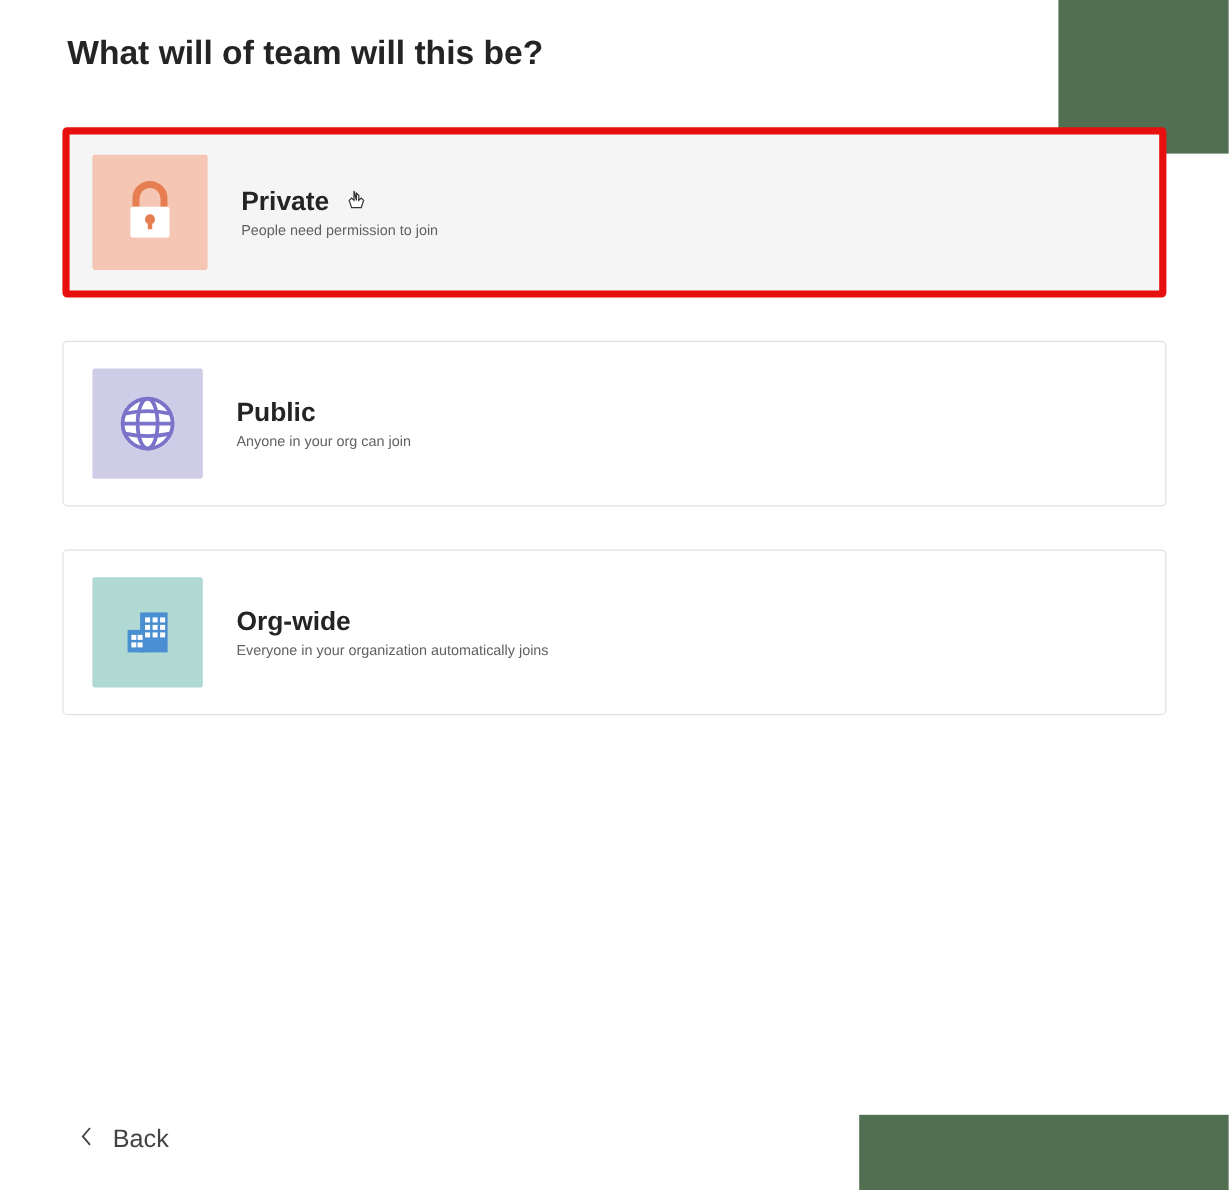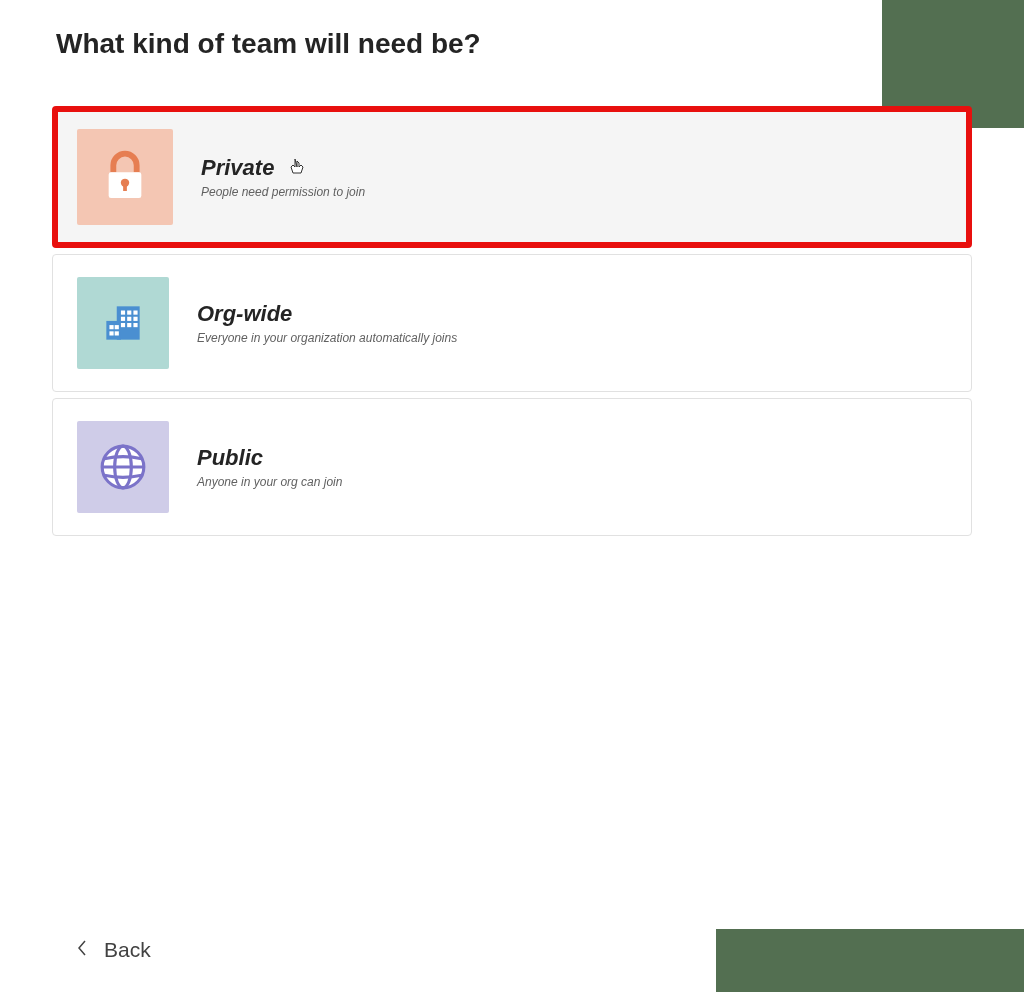--- a/index.html
+++ b/index.html
@@ -23,25 +23,24 @@
     }
     .options-container {
       padding: 46px 52px 0 52px;
     }
     .option-card {
       display: flex;
       align-items: center;
       border: 1px solid #e1e1e1;
       border-radius: 4px;
       padding: 22px 24px;
-      margin-bottom: 6px;
+      margin-bottom: 36px;
       cursor: pointer;
       background: #ffffff;
       position: relative;
-      font-style: italic;
     }
     .option-card.highlighted {
       background: #f5f5f5;
       border: 6px solid #e8100e;
       padding: 17px 19px;
     }
     .option-icon {
       width: 92px;
       height: 92px;
       display: flex;
@@ -74,21 +73,21 @@
       color: #242424;
       margin-bottom: 4px;
     }
     .option-description {
       font-size: 12px;
       color: #616161;
     }
     .back-button {
       position: absolute;
       bottom: 30px;
-      left: 76px;
+      left: 66px;
       display: flex;
       align-items: center;
       gap: 16px;
       cursor: pointer;
       font-size: 21px;
       color: #424242;
     }
     .chevron-left {
       font-size: 20px;
       color: #424242;
@@ -130,21 +129,21 @@
       width: 50px;
       height: 50px;
     }
   </style>
 </head>
 <body>
 
 <div class="green-block-top"></div>
 <div class="green-block-bottom"></div>
 
-<h1 class="page-title">What kind of team will need be?</h1>
+<h1 class="page-title">What will of team will this be?</h1>
 
 <div class="options-container">
 
   <div class="option-card highlighted">
     <div class="option-icon icon-private">
       <svg class="lock-svg" viewBox="0 0 24 24" fill="none">
         <path d="M7 10V7a5 5 0 0 1 10 0v3" stroke="#e67e52" stroke-width="2.5" fill="none"></path>
         <rect x="5" y="10" width="14" height="11" rx="1" fill="#ffffff"></rect>
         <circle cx="12" cy="14.5" r="1.8" fill="#e67e52"></circle>
         <rect x="11.2" y="15" width="1.6" height="3" fill="#e67e52"></rect>
@@ -153,20 +152,37 @@
     <div class="option-text">
       <div class="option-title" style="position:relative;">
         <span>Private</span>
         <span class="cursor-hand">
           <svg width="16" height="20" viewBox="0 0 16 20">
             <path d="M6 2 L6 10 L4 8 L2 10 L4 16 L12 16 L14 10 L12 8 L10 10 L10 6 L8 4 L8 10 L6 2 Z" fill="#ffffff" stroke="#333" stroke-width="1"></path>
           </svg>
         </span>
       </div>
       <div class="option-description">People need permission to join</div>
+    </div>
+  </div>
+
+  <div class="option-card">
+    <div class="option-icon icon-public">
+      <svg class="globe-svg" viewBox="0 0 24 24">
+        <circle cx="12" cy="12" r="10" fill="#ffffff"></circle>
+        <circle cx="12" cy="12" r="10" fill="none" stroke="#7b73c9" stroke-width="1.5"></circle>
+        <ellipse cx="12" cy="12" rx="4" ry="10" fill="none" stroke="#7b73c9" stroke-width="1.5"></ellipse>
+        <line x1="2" y1="12" x2="22" y2="12" stroke="#7b73c9" stroke-width="1.5"></line>
+        <path d="M3 8 Q12 6 21 8" fill="none" stroke="#7b73c9" stroke-width="1.5"></path>
+        <path d="M3 16 Q12 18 21 16" fill="none" stroke="#7b73c9" stroke-width="1.5"></path>
+      </svg>
+    </div>
+    <div class="option-text">
+      <div class="option-title">Public</div>
+      <div class="option-description">Anyone in your org can join</div>
     </div>
   </div>
 
   <div class="option-card">
     <div class="option-icon icon-orgwide">
       <svg class="building-svg" viewBox="0 0 24 24">
         <rect x="9" y="4" width="11" height="16" fill="#4a8fd1"></rect>
         <rect x="4" y="11" width="7" height="9" fill="#4a8fd1"></rect>
         <rect x="11" y="6" width="2" height="2" fill="#ffffff"></rect>
         <rect x="14" y="6" width="2" height="2" fill="#ffffff"></rect>
@@ -182,37 +198,20 @@
         <rect x="5.5" y="16" width="2" height="2" fill="#ffffff"></rect>
         <rect x="8" y="16" width="2" height="2" fill="#ffffff"></rect>
       </svg>
     </div>
     <div class="option-text">
       <div class="option-title">Org-wide</div>
       <div class="option-description">Everyone in your organization automatically joins</div>
     </div>
   </div>
 
-  <div class="option-card">
-    <div class="option-icon icon-public">
-      <svg class="globe-svg" viewBox="0 0 24 24">
-        <circle cx="12" cy="12" r="10" fill="#ffffff"></circle>
-        <circle cx="12" cy="12" r="10" fill="none" stroke="#7b73c9" stroke-width="1.5"></circle>
-        <ellipse cx="12" cy="12" rx="4" ry="10" fill="none" stroke="#7b73c9" stroke-width="1.5"></ellipse>
-        <line x1="2" y1="12" x2="22" y2="12" stroke="#7b73c9" stroke-width="1.5"></line>
-        <path d="M3 8 Q12 6 21 8" fill="none" stroke="#7b73c9" stroke-width="1.5"></path>
-        <path d="M3 16 Q12 18 21 16" fill="none" stroke="#7b73c9" stroke-width="1.5"></path>
-      </svg>
-    </div>
-    <div class="option-text">
-      <div class="option-title">Public</div>
-      <div class="option-description">Anyone in your org can join</div>
-    </div>
-  </div>
-
 </div>
 
 <div class="back-button">
   <span class="chevron-left">
     <svg width="12" height="18" viewBox="0 0 12 18">
       <path d="M9 2 L3 9 L9 16" fill="none" stroke="#424242" stroke-width="1.5"></path>
     </svg>
   </span>
   <span>Back</span>
 </div>

